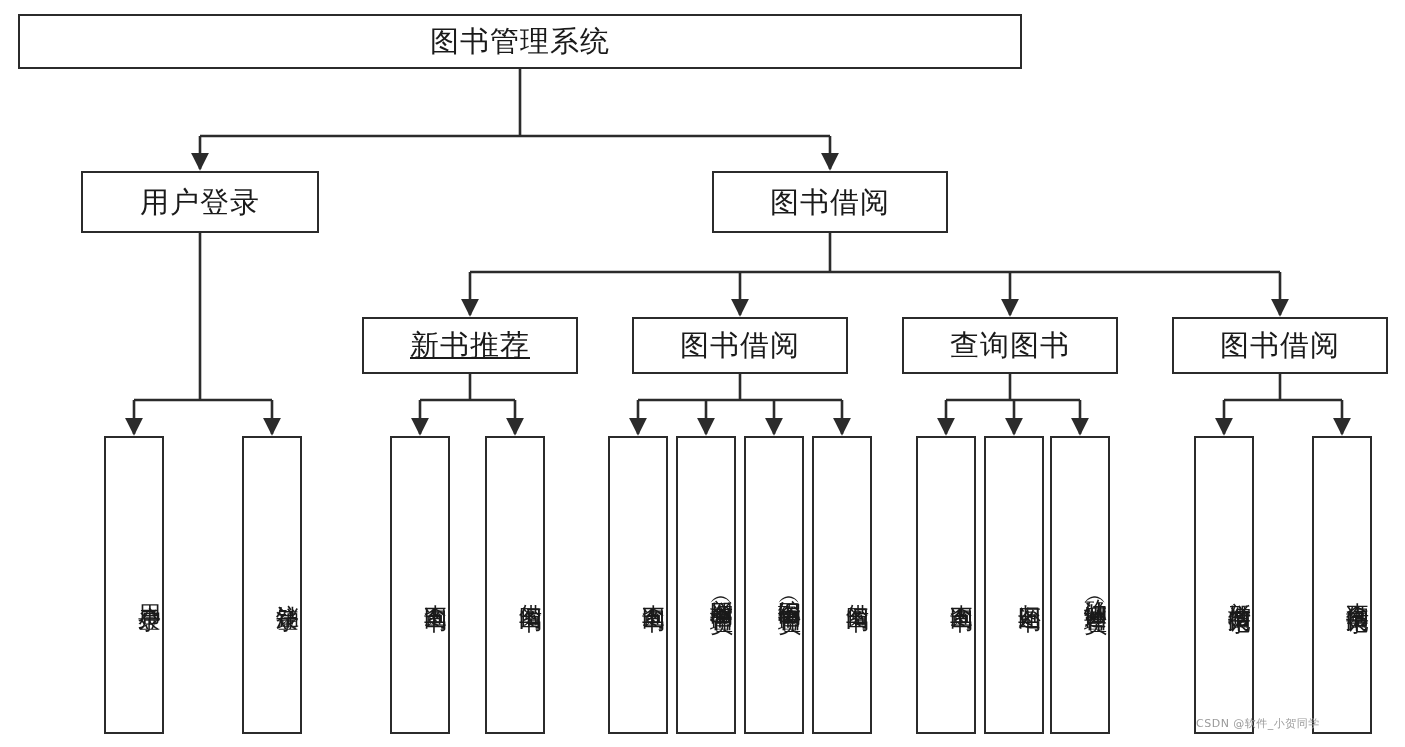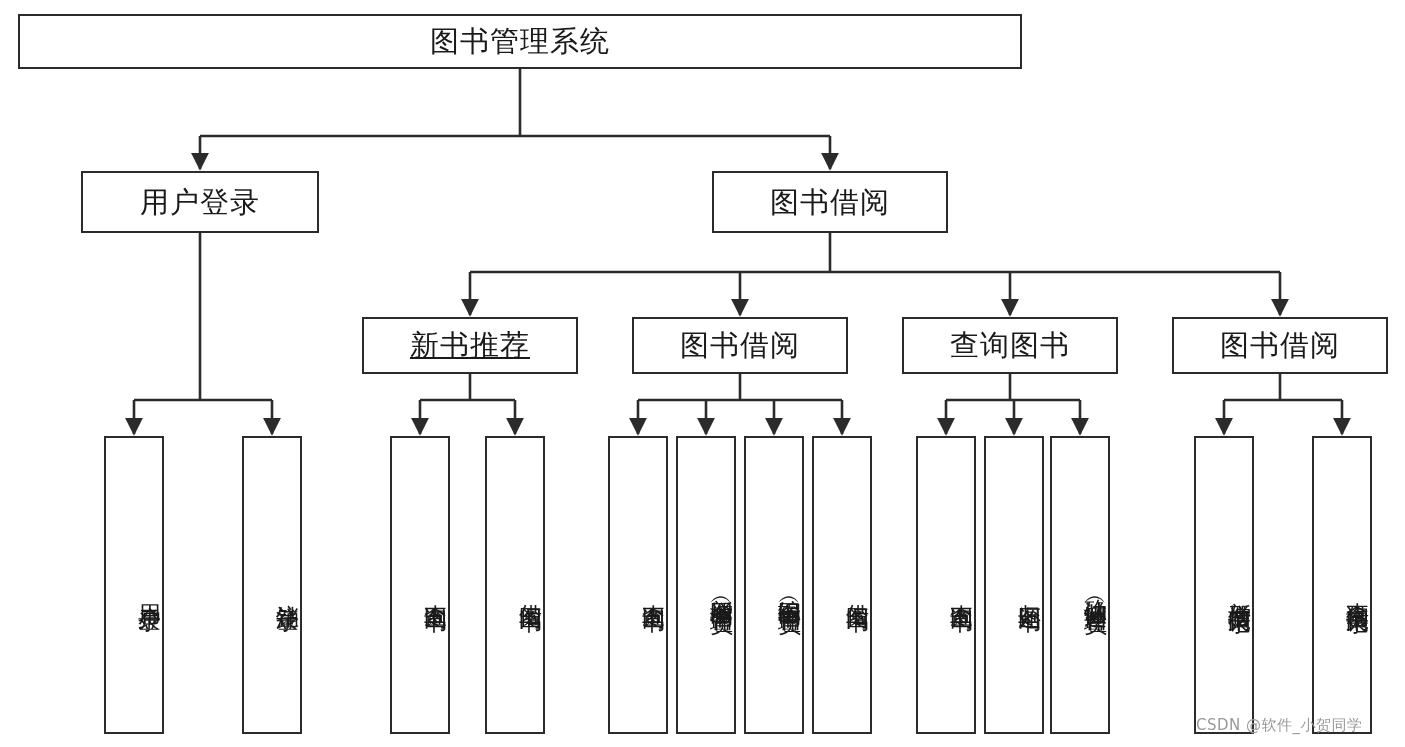--- a/index.html
+++ b/index.html
@@ -51,21 +51,21 @@
     justify-content: center;
     padding-top: 10px;
   }
   .node.vert .vtext {
     writing-mode: vertical-rl;
     text-orientation: upright;
     white-space: nowrap;
   }
   .watermark {
     position: absolute;
-    font-size: 15px;
+    font-size: 11px;
     color: #9a9a9a;
     letter-spacing: 0.5px;
     white-space: nowrap;
     pointer-events: none;
   }
 </style>
 </head>
 <body>
 
 <div id="canvas">

